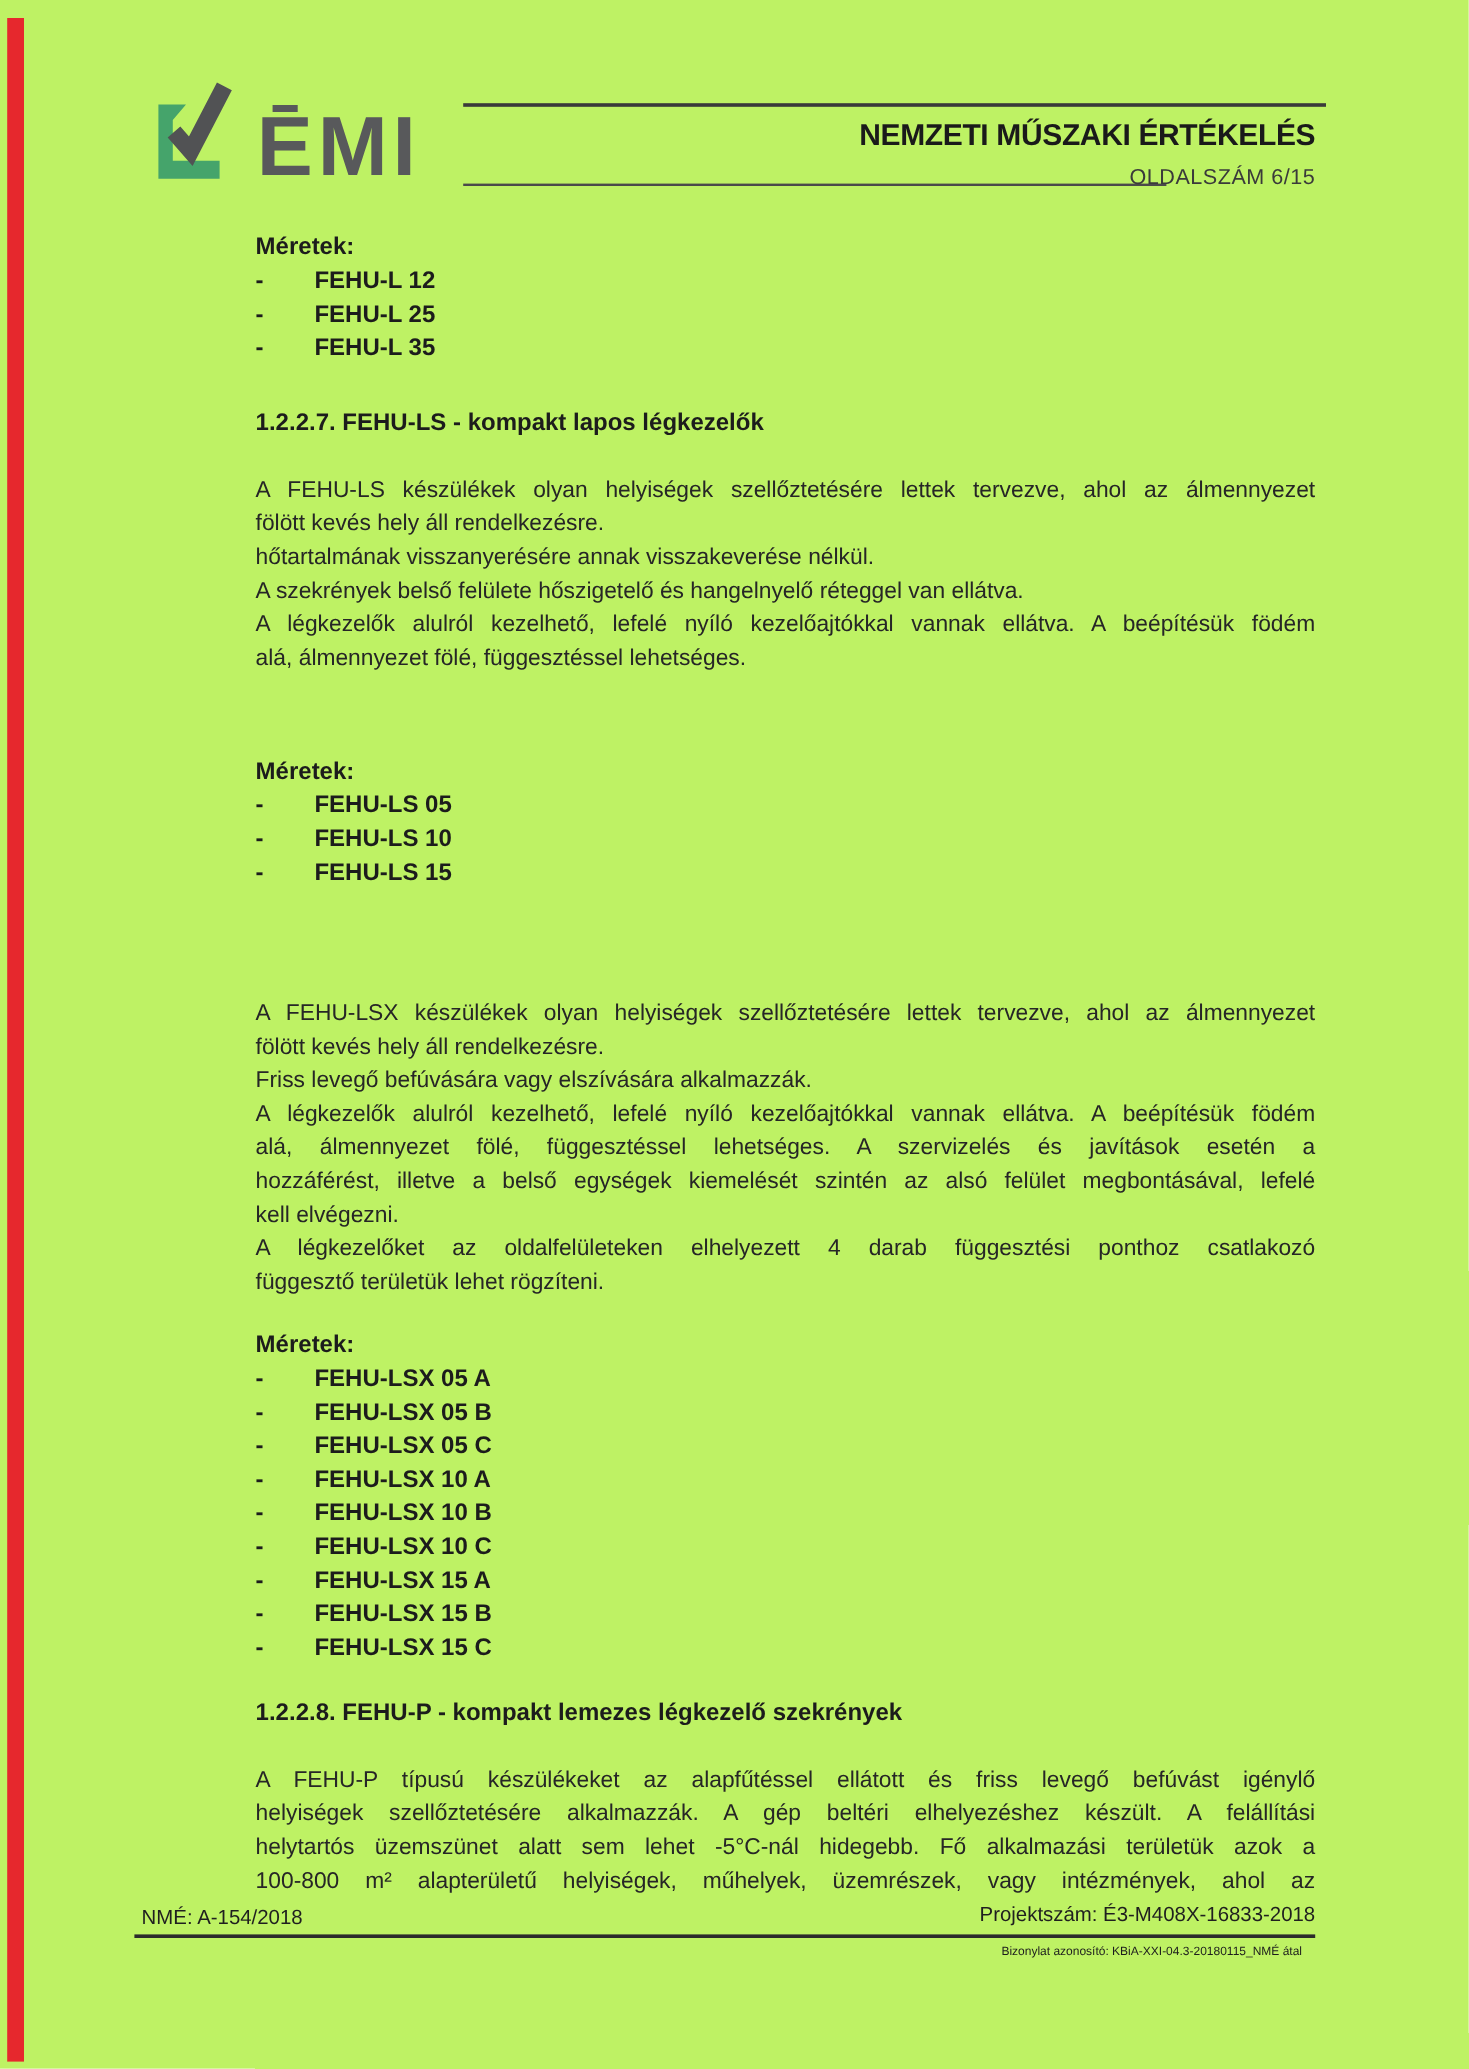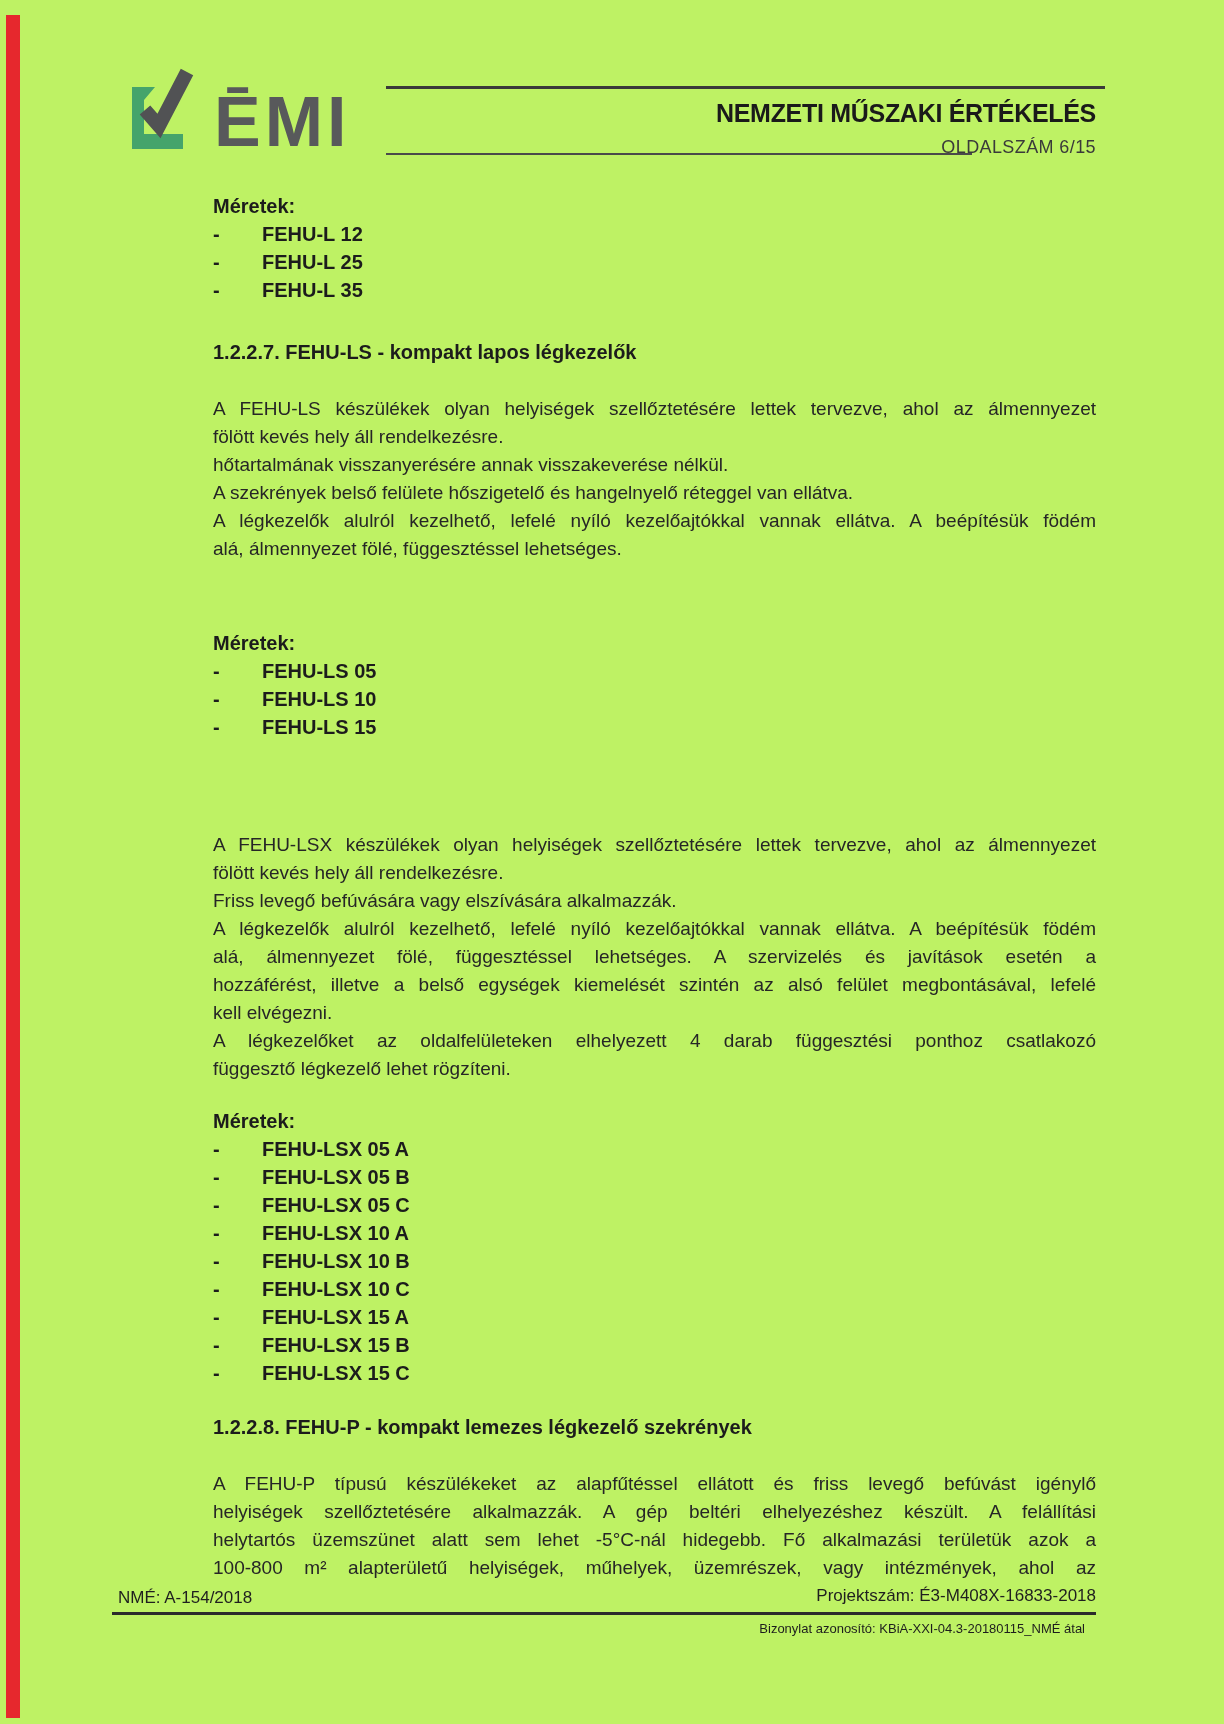--- a/index.html
+++ b/index.html
@@ -34,21 +34,21 @@
   .heading{font-size:20px;font-weight:bold;color:#1c1c1c;line-height:28px;white-space:nowrap;}
   .list .li{display:flex;height:28px;line-height:28px;font-size:20px;font-weight:bold;color:#1c1c1c;}
   .list .dash{width:49px;}
   .para .pl{font-size:19px;line-height:28px;color:#262626;}
   .para .j{text-align:justify;text-align-last:justify;}
   .para .l{text-align:left;}
   
   .f-nme{left:118px;top:1588px;font-size:17px;color:#1f1f1f;white-space:nowrap;}
   .f-proj{left:596px;top:1586px;width:500px;text-align:right;font-size:17px;color:#1f1f1f;white-space:nowrap;}
   .f-rule{left:112px;top:1612px;width:984px;height:3px;background:#2b2b2b;}
-  .f-receipt{left:585px;top:1621px;width:500px;text-align:right;font-size:13px;color:#1d1d1d;white-space:nowrap;}
+  .f-receipt{left:585px;top:1621px;width:500px;text-align:right;font-size:10px;color:#1d1d1d;white-space:nowrap;}
 </style>
 </head>
 <body>
 
 <div class="page">
 
   <div class="abs stripe"></div>
 
   <div class="abs logo">
     <svg width="70" height="86" viewBox="0 0 70 86">
@@ -107,21 +107,21 @@
 
   <div class="abs block para" style="top:831px">
     <div class="pl j">A FEHU-LSX készülékek olyan helyiségek szellőztetésére lettek tervezve, ahol az álmennyezet</div>
     <div class="pl l">fölött kevés hely áll rendelkezésre.</div>
     <div class="pl l">Friss levegő befúvására vagy elszívására alkalmazzák.</div>
     <div class="pl j">A légkezelők alulról kezelhető, lefelé nyíló kezelőajtókkal vannak ellátva. A beépítésük födém</div>
     <div class="pl j">alá, álmennyezet fölé, függesztéssel lehetséges. A szervizelés és javítások esetén a</div>
     <div class="pl j">hozzáférést, illetve a belső egységek kiemelését szintén az alsó felület megbontásával, lefelé</div>
     <div class="pl l">kell elvégezni.</div>
     <div class="pl j">A légkezelőket az oldalfelületeken elhelyezett 4 darab függesztési ponthoz csatlakozó</div>
-    <div class="pl l">függesztő légkezelő lehet rögzíteni.</div>
+    <div class="pl l">függesztő területük lehet rögzíteni.</div>
   </div>
 
   <div class="abs block sizes-label" style="top:1107px">Méretek:</div>
   <div class="abs block list" style="top:1135px">
     <div class="li">
       <span class="dash">-</span>
       <span>FEHU-LSX 05 A</span>
     </div>
     <div class="li">
       <span class="dash">-</span>

